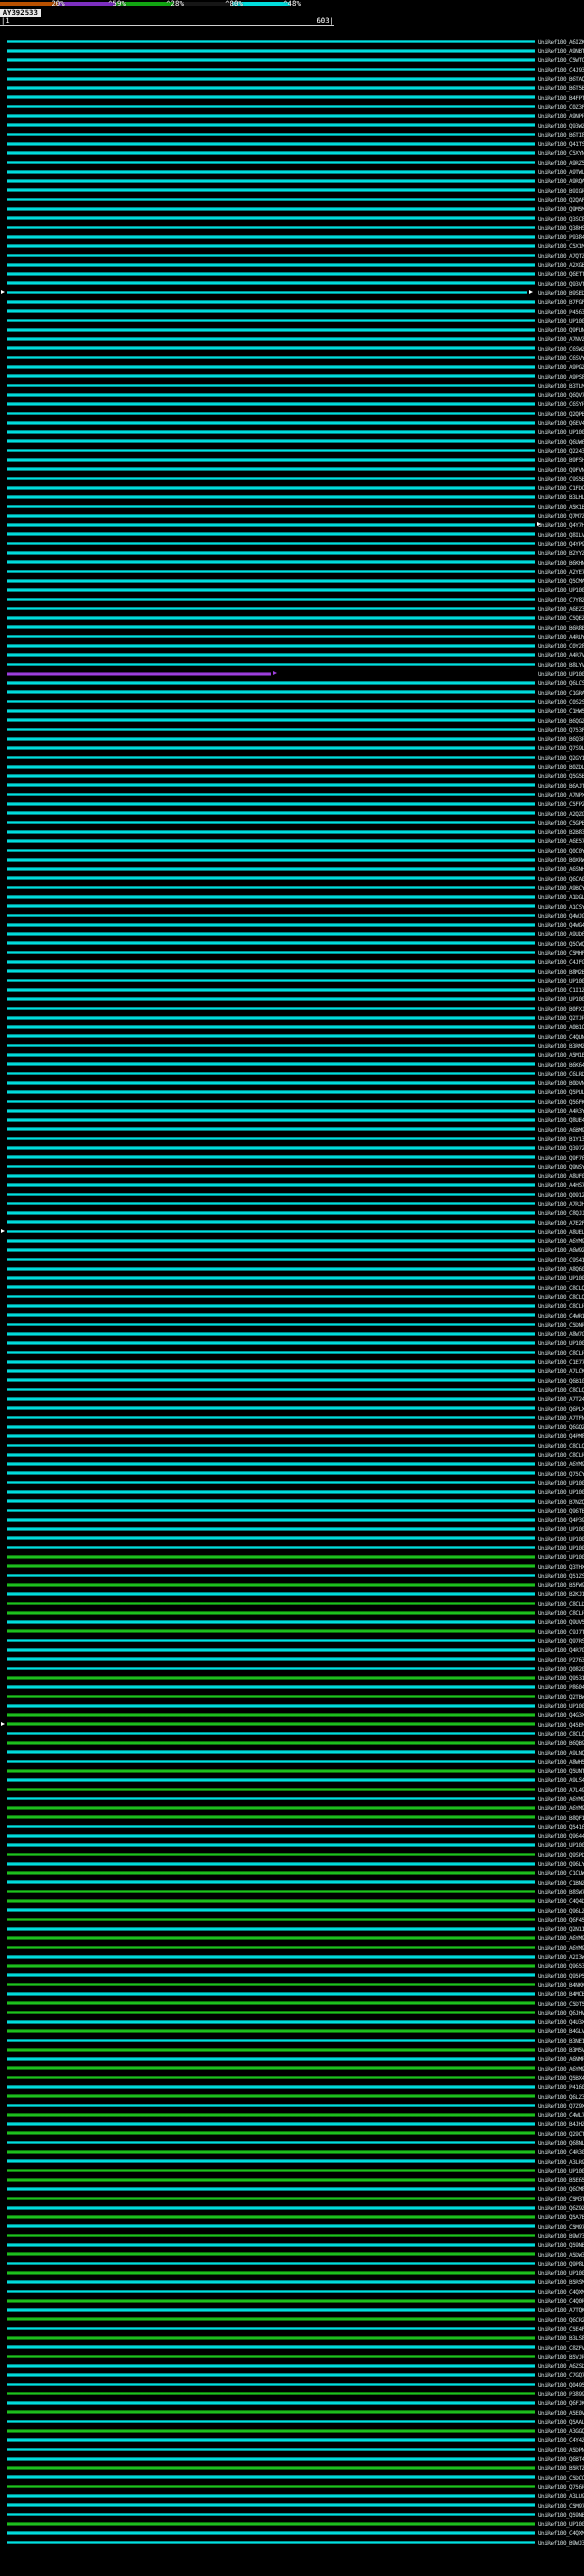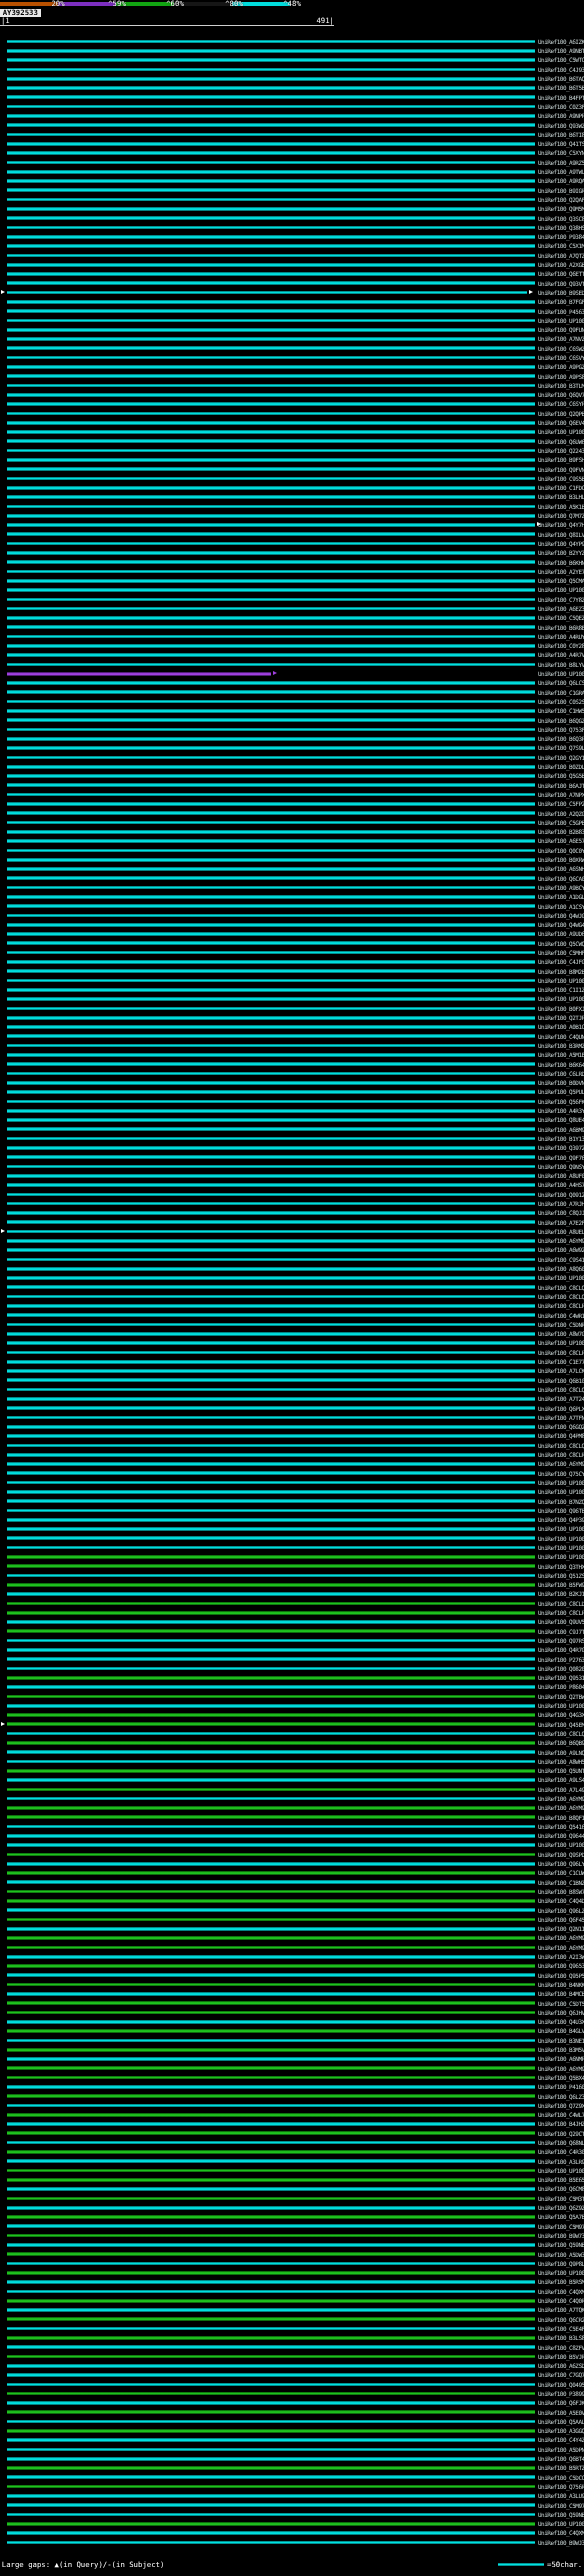--- a/index.html
+++ b/index.html
@@ -51,30 +51,30 @@
   <div class="key">
     <div class="key-strip">
         <div class="key-seg" style="background: rgb(184, 80, 0);"></div>
         <div class="key-seg" style="background: rgb(125, 47, 192);"></div>
         <div class="key-seg" style="background: rgb(18, 165, 18);"></div>
         <div class="key-seg" style="background: rgb(22, 22, 22);"></div>
         <div class="key-seg" style="background: rgb(0, 220, 220);"></div>
       </div>
   <span class="key-label" style="left: 58px;">20%</span>
       <span class="key-label" style="left: 117px;">^59%</span>
-      <span class="key-label" style="left: 175px;">^60%</span>
+      <span class="key-label" style="left: 175px;">^28%</span>
       <span class="key-label" style="left: 234px;">^80%</span>
       <span class="key-label" style="left: 292px;">^48%</span>
     </div>
 
   <div class="query-chip">AY392533</div>
 
   <div>
     <span class="ruler-start">|1</span>
-    <span class="ruler-end">491|</span>
+    <span class="ruler-end">603|</span>
     <div class="ruler-line"></div>
   </div>
 
   <div class="rows">
       <div class="hit-row">
         <div class="bar cyan" style="width: 528px;"></div>
         <span class="hit-label">UniRef100_A6IZK3</span>
       </div>
       <div class="hit-row">
         <div class="bar cyan" style="width: 528px;"></div>
@@ -1153,20 +1153,15 @@
       <div class="hit-row">
         <div class="bar cyan" style="width: 528px;"></div>
         <span class="hit-label">UniRef100_C4QXM5</span>
       </div>
       <div class="hit-row">
         <div class="bar cyan" style="width: 528px;"></div>
         <span class="hit-label">UniRef100_B9WJ33</span>
       </div>
     </div>
 
-  <div class="legend">
-    <span class="legend-left">Large gaps: ▲(in Query)/-(in Subject)</span>
-    <span class="legend-bar"></span>
-    <span class="legend-scale">=50char.</span>
-  </div>
 
 </div>
 
 
 </body></html>

